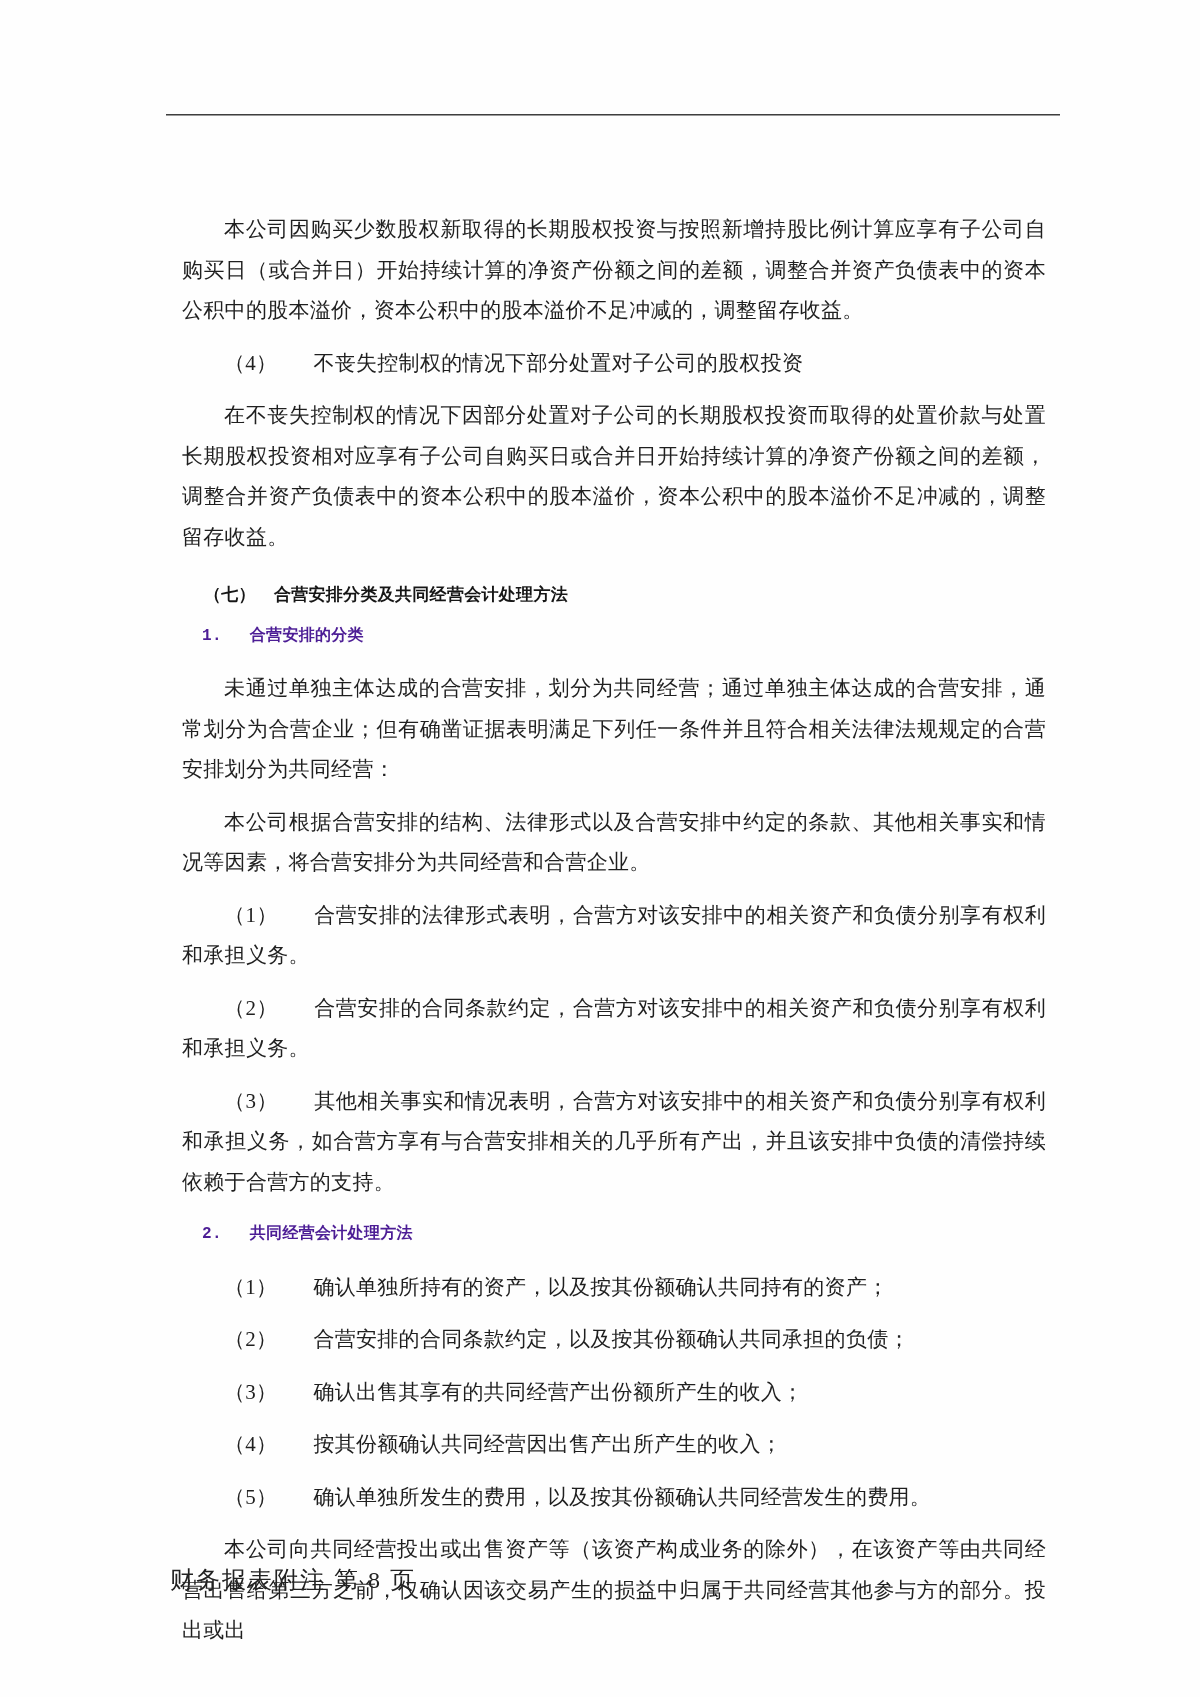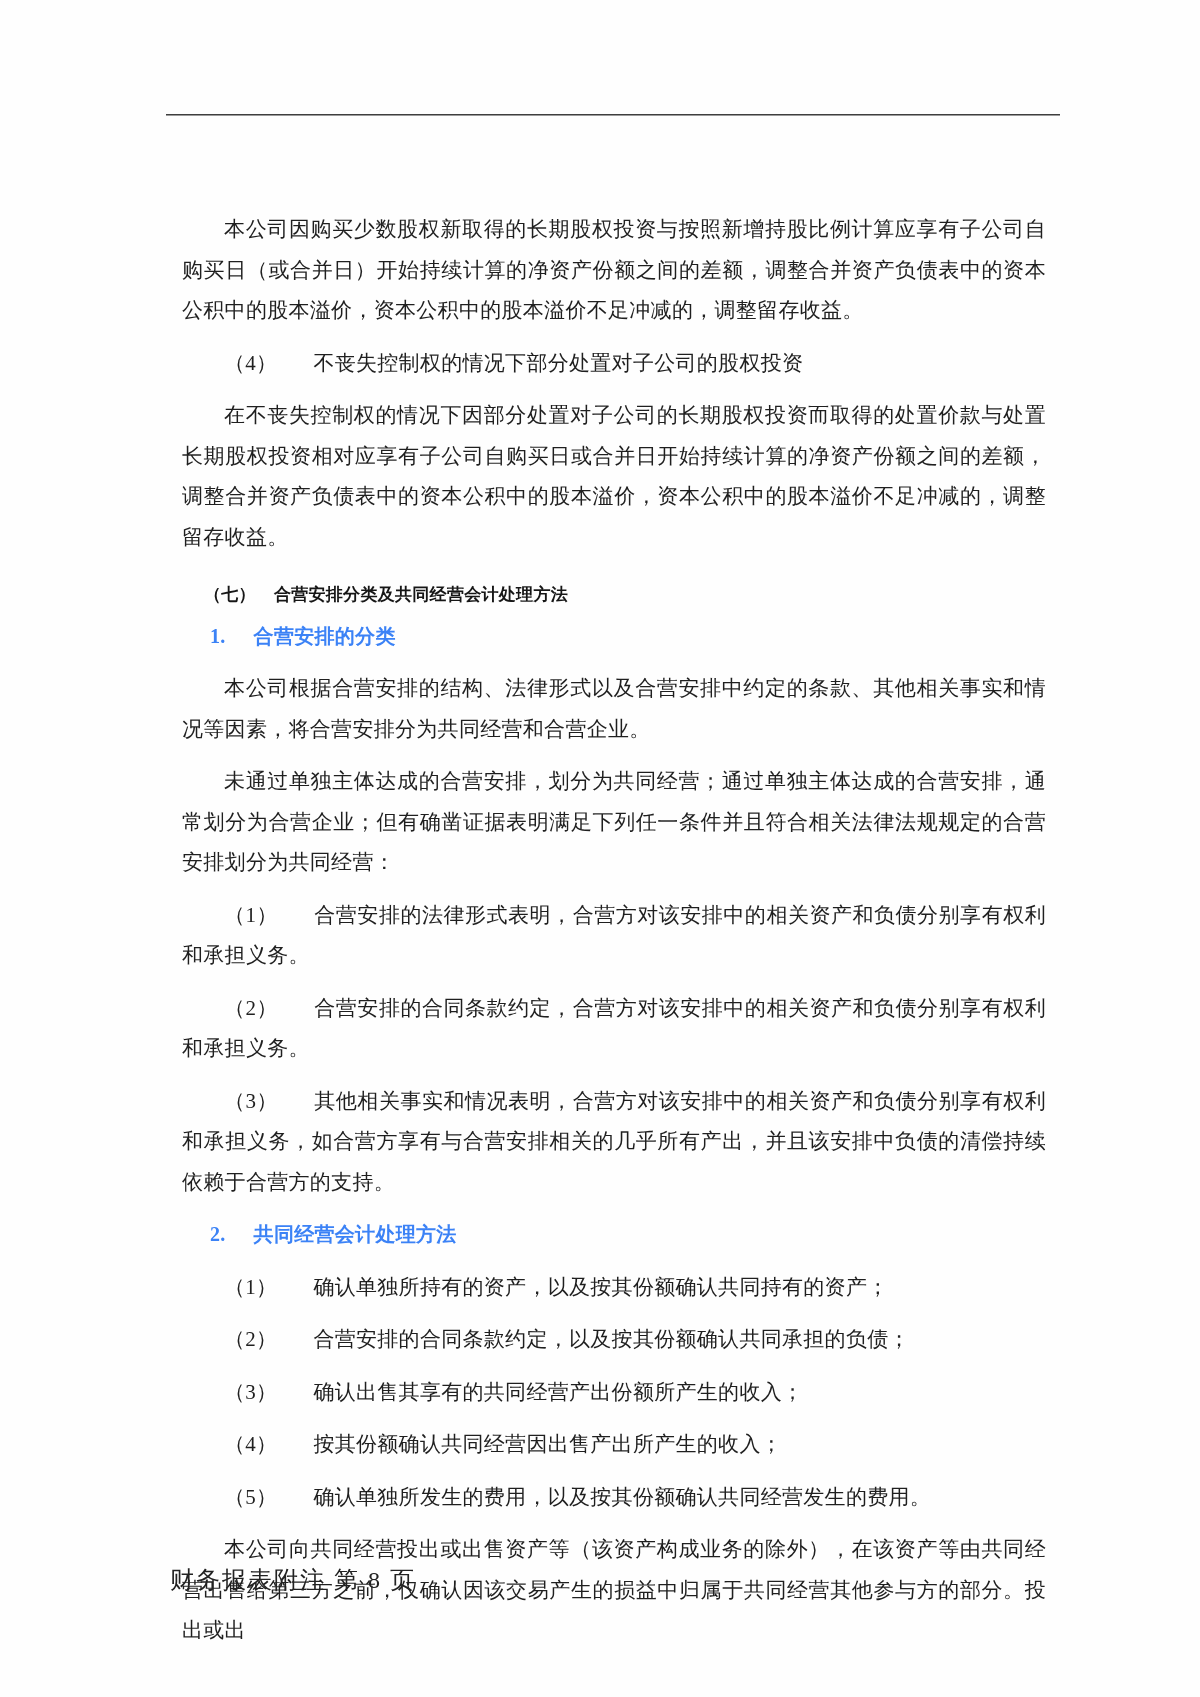--- a/index.html
+++ b/index.html
@@ -45,24 +45,24 @@
     text-indent: 2em;
     margin-top: 18px;
     font-family: "Liberation Sans", "DejaVu Sans", sans-serif;
     font-weight: 700;
     font-size: 17px;
     color: #161616;
   }
 
   .h-sub {
     text-indent: 2em;
-    font-family: Liberation Serif, serif;
+    font-family: Liberation Mono, monospace;
     font-weight: 700;
-    font-size: 20px;
-    color: #3b82f6;
+    font-size: 16px;
+    color: #4c1d95;
   }
   .h-sub.second { margin-top: 3px; margin-bottom: 5px; }
 
   .tab { display: inline-block; width: 36px; }
   .tab-num { display: inline-block; width: 28px; }
   .tab-sec { display: inline-block; width: 18px; }
 
   .footer {
     position: absolute;
     top: 1566px;
@@ -87,23 +87,23 @@
     <p class="para">本公司因购买少数股权新取得的长期股权投资与按照新增持股比例计算应享有子公司自购买日（或合并日）开始持续计算的净资产份额之间的差额，调整合并资产负债表中的资本公积中的股本溢价，资本公积中的股本溢价不足冲减的，调整留存收益。</p>
 
     <p class="para"><span>（4）</span><span class="tab"></span><span>不丧失控制权的情况下部分处置对子公司的股权投资</span></p>
 
     <p class="para">在不丧失控制权的情况下因部分处置对子公司的长期股权投资而取得的处置价款与处置长期股权投资相对应享有子公司自购买日或合并日开始持续计算的净资产份额之间的差额，调整合并资产负债表中的资本公积中的股本溢价，资本公积中的股本溢价不足冲减的，调整留存收益。</p>
 
     <p class="h-section"><span>（七）</span><span class="tab-sec"></span><span>合营安排分类及共同经营会计处理方法</span></p>
 
     <p class="h-sub"><span>1.</span><span class="tab-num"></span><span>合营安排的分类</span></p>
 
+    <p class="para">未通过单独主体达成的合营安排，划分为共同经营；通过单独主体达成的合营安排，通常划分为合营企业；但有确凿证据表明满足下列任一条件并且符合相关法律法规规定的合营安排划分为共同经营：</p>
+
     <p class="para">本公司根据合营安排的结构、法律形式以及合营安排中约定的条款、其他相关事实和情况等因素，将合营安排分为共同经营和合营企业。</p>
-
-    <p class="para">未通过单独主体达成的合营安排，划分为共同经营；通过单独主体达成的合营安排，通常划分为合营企业；但有确凿证据表明满足下列任一条件并且符合相关法律法规规定的合营安排划分为共同经营：</p>
 
     <p class="para"><span>（1）</span><span class="tab"></span><span>合营安排的法律形式表明，合营方对该安排中的相关资产和负债分别享有权利和承担义务。</span></p>
 
     <p class="para"><span>（2）</span><span class="tab"></span><span>合营安排的合同条款约定，合营方对该安排中的相关资产和负债分别享有权利和承担义务。</span></p>
 
     <p class="para"><span>（3）</span><span class="tab"></span><span>其他相关事实和情况表明，合营方对该安排中的相关资产和负债分别享有权利和承担义务，如合营方享有与合营安排相关的几乎所有产出，并且该安排中负债的清偿持续依赖于合营方的支持。</span></p>
 
     <p class="h-sub second"><span>2.</span><span class="tab-num"></span><span>共同经营会计处理方法</span></p>
 
 

